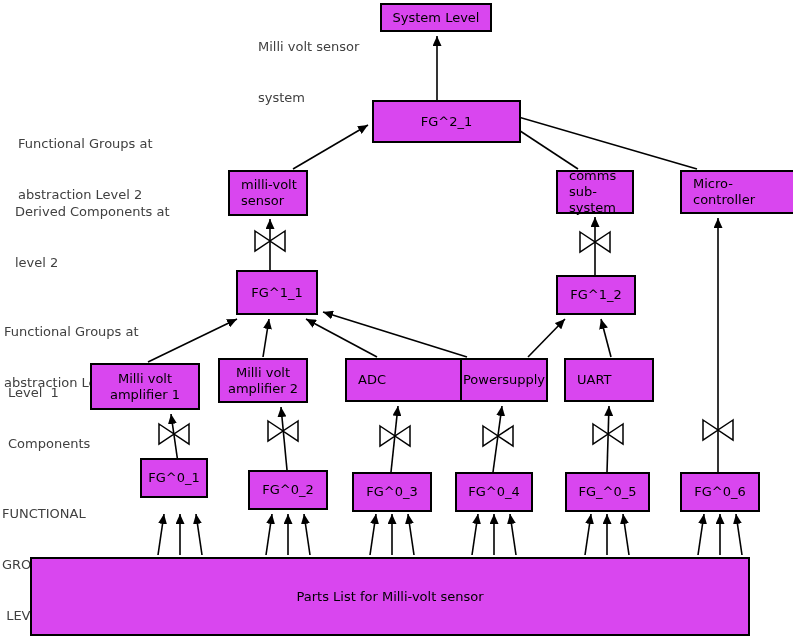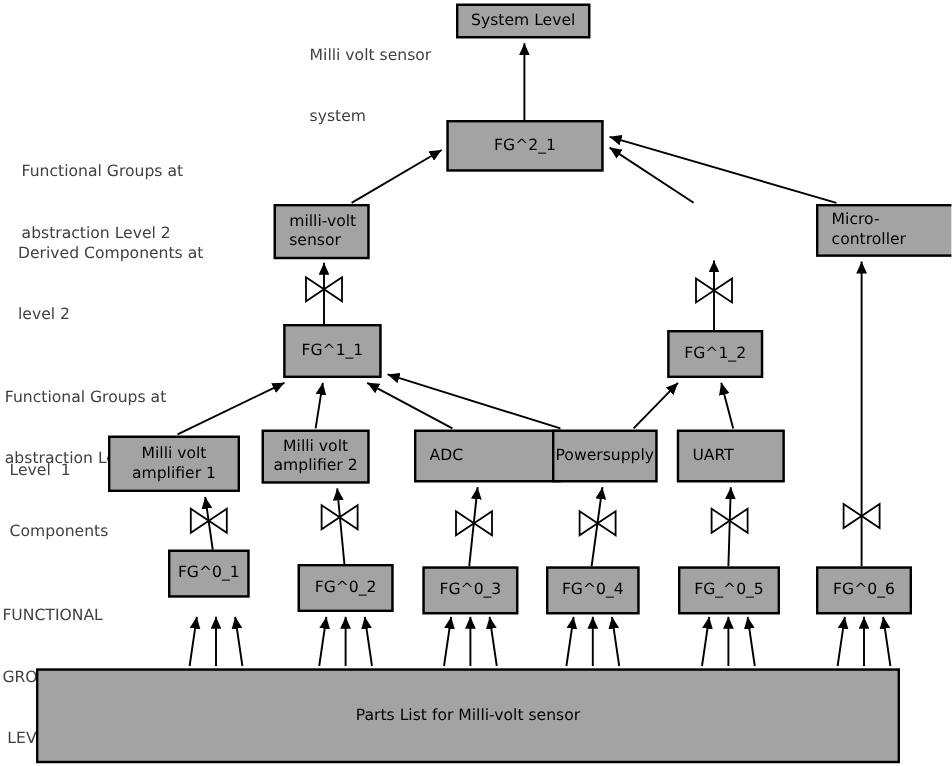--- a/index.html
+++ b/index.html
@@ -1,19 +1,19 @@
 <!DOCTYPE html>
 <html><head>
 <meta charset="utf-8">
 <style>
   html,body{margin:0;padding:0}
   body{font-family:"DejaVu Sans","Liberation Sans",sans-serif;background:#ffffff}
   .canvas{position:relative;width:793px;height:638px;background:#ffffff;overflow:hidden;color:#000}
   .wires{position:absolute;left:0;top:0}
-  .box{position:absolute;box-sizing:border-box;border:2px solid #000;background:#a3a3a3;
+  .box{position:absolute;box-sizing:border-box;border:2px solid #000;background:#d946ef;
        display:flex;flex-direction:column;justify-content:center;
        font-size:13px;line-height:16px;color:#000}
   .box.center{align-items:center;text-align:center}
   .box.lpad{padding-left:11px;text-align:left}
   .box span{display:block}
   .lbl{position:absolute;font-size:13px;line-height:17px;color:#404040;white-space:pre-wrap}
   .lbl span{display:block}
 </style>
 </head>
 <body>
@@ -102,29 +102,33 @@
   <div class="lbl" style="left:2px;top:471px">
     <span>FUNCTIONAL</span>
     <span>GROUPS</span>
     <span> LEVEL 0</span>
   </div>
 
   <div class="box center" style="left:380px;top:3px;width:112px;height:29px">
     <span>System Level</span>
   </div>
 
-  <div class="box center" style="left:372px;top:100px;width:131px;height:43px">
+  <div class="box center" style="left:372px;top:100px;width:149px;height:43px">
     <span>FG^2_1</span>
   </div>
 
   <div class="box lpad" style="left:228px;top:170px;width:80px;height:46px">
     <span>milli-volt</span>
     <span>sensor</span>
   </div>
 
+  <div class="box lpad" style="left:556px;top:170px;width:78px;height:44px">
+    <span>comms</span>
+    <span>sub-system</span>
+  </div>
 
   <div class="box lpad" style="left:680px;top:170px;width:124px;height:44px">
     <span>Micro-</span>
     <span>controller</span>
   </div>
 
   <div class="box center" style="left:236px;top:270px;width:82px;height:45px">
     <span>FG^1_1</span>
   </div>
 

